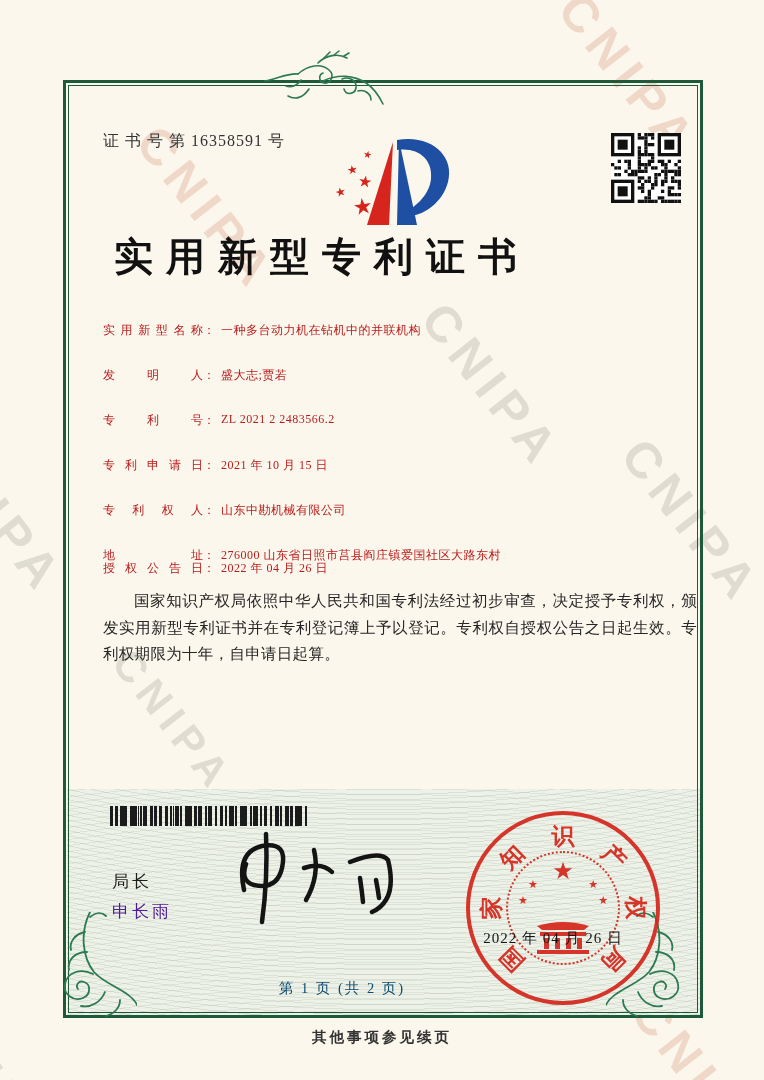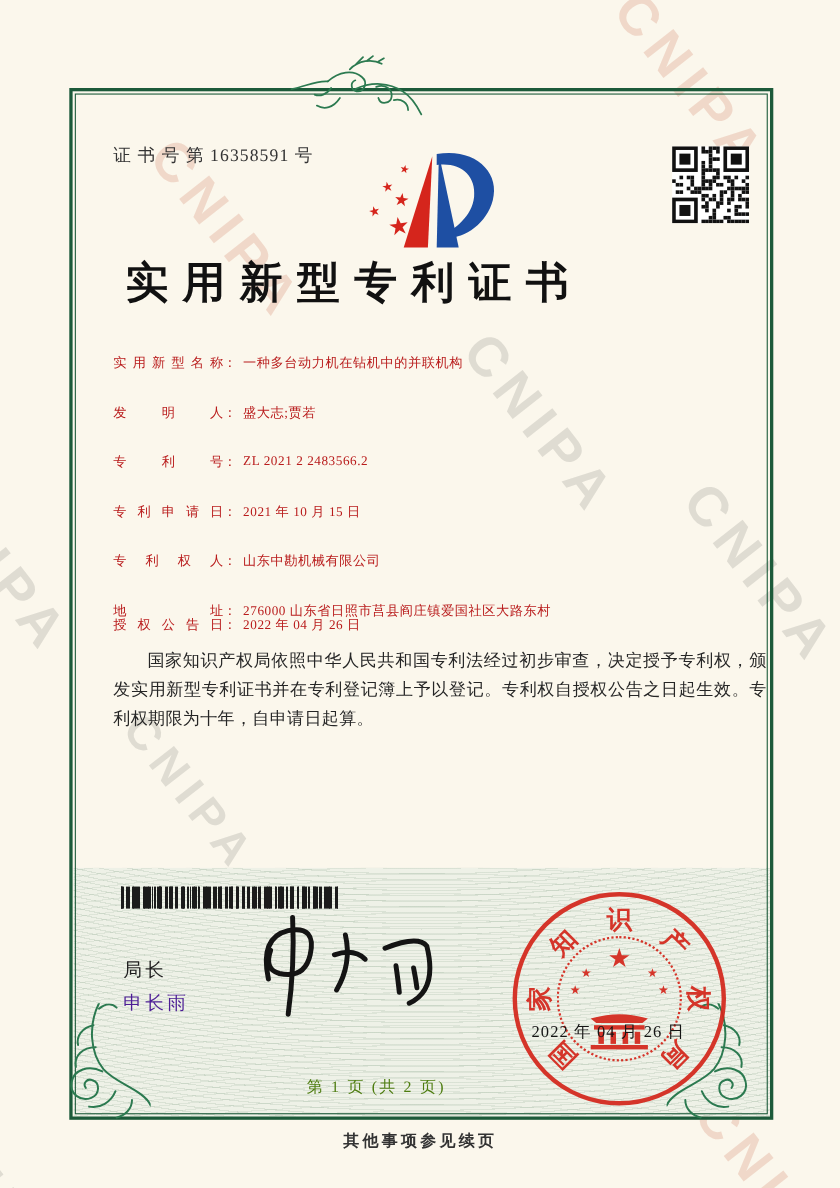--- a/index.html
+++ b/index.html
@@ -73,21 +73,21 @@
   }
   .emblem{position:absolute;inset:40px;border:2px dotted #d4271c;border-radius:50%;}
   .es{position:absolute;color:#d4271c;font-family:"DejaVu Sans",sans-serif;line-height:1;}
   .es::before{content:"★";}
   .gate{position:absolute;left:50%;bottom:8px;transform:translateX(-50%);}
   .seal-date{
     position:absolute;left:446px;top:929px;width:214px;text-align:center;
     font-size:15px;color:#151515;letter-spacing:1px;z-index:7;
   }
   
-  .page-info{position:absolute;left:0;top:979px;width:684px;text-align:center;font-size:14.5px;color:#4d7c0f;z-index:5;letter-spacing:2px;}
+  .page-info{position:absolute;left:0;top:979px;width:684px;text-align:center;font-size:14.5px;color:#0c4a6e;z-index:5;letter-spacing:2px;}
   .cont-note{position:absolute;left:0;top:1028px;width:764px;text-align:center;font-size:14.5px;color:#333;z-index:5;letter-spacing:3px;font-weight:bold;}
 </style>
 </head>
 <body>
 
 <div class="wm pink" style="left:170px;top:115px;">CNIPA</div>
 <div class="wm pink" style="left:592px;top:-18px;">CNIPA</div>
 <div class="wm grey" style="left:455px;top:292px;">CNIPA</div>
 <div class="wm grey" style="left:-42px;top:418px;">CNIPA</div>
 <div class="wm grey" style="left:655px;top:428px;">CNIPA</div>

